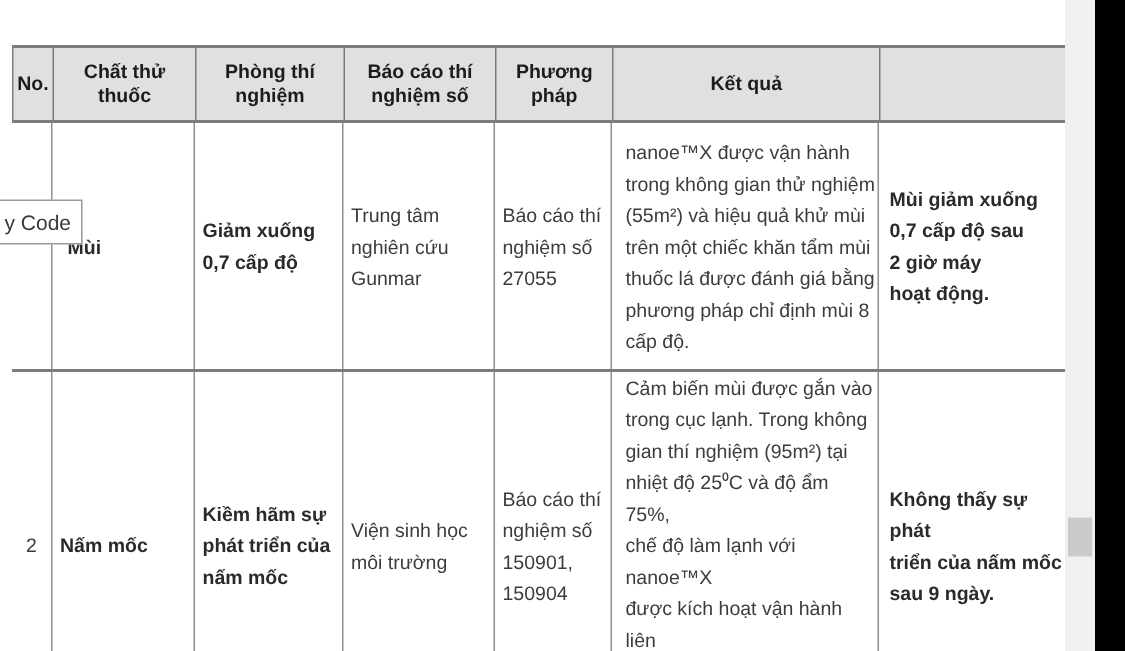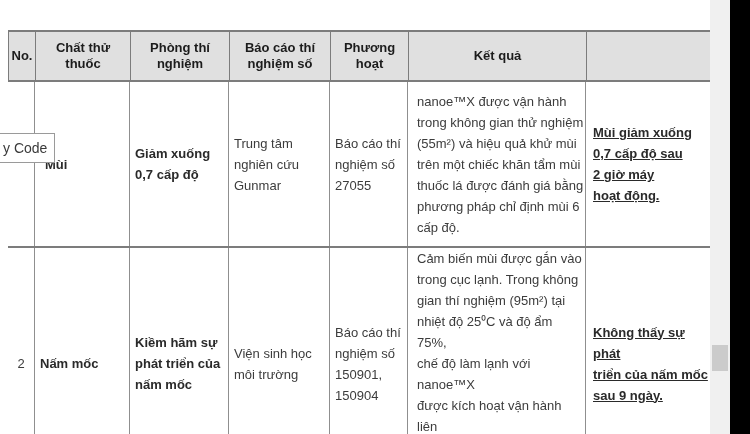--- a/index.html
+++ b/index.html
@@ -32,21 +32,21 @@
   }
   .row-1 { height:166px; border-bottom:2px solid var(--header-border,#7c7c7c); }
   .row-2 { height:207px; }
   .cell {
     border-right:1px solid var(--cell-border,#8f8f8f);
     font-size:13px; line-height:21px; color:var(--text,#3c3c3c);
     white-space:pre-line; display:flex; flex-direction:column;
     justify-content:center; box-sizing:border-box; padding-left:5px;
     overflow:visible;
   }
-  .cell.last { border-right:none;text-decoration:underline; }
+  .cell.last { border-right:none; }
   .cell.no { padding-left:0; align-items:center; text-align:center; }
   .cell.bold { font-weight:bold; color:#2a2a2a; }
   .cell.method { padding-left:9px; }
   .cell.result { padding-left:7px; }
   .cell.substance-1 { padding-left:10px; }
   .scroll-track {
     position:absolute; left:710px; top:0; width:20px; height:434px;
     background:var(--scroll-track,#f0f0f0); z-index:1;
   }
   .scroll-thumb {
@@ -69,41 +69,41 @@
 
 <div class="table-wrap">
   <div class="header-row">
     <div class="header-cell">No.</div>
     <div class="header-cell">Chất thử
 thuốc</div>
     <div class="header-cell">Phòng thí
 nghiệm</div>
     <div class="header-cell">Báo cáo thí
 nghiệm số</div>
-    <div class="header-cell">Phương hoạt</div>
+    <div class="header-cell">Phương pháp</div>
     <div class="header-cell">Kết quả</div>
   </div>
 
   <div class="body-row row-1">
     <div class="cell no"></div>
     <div class="cell bold substance-1">Mùi</div>
     <div class="cell bold">Giảm xuống
 0,7 cấp độ</div>
     <div class="cell">Trung tâm
 nghiên cứu
 Gunmar</div>
     <div class="cell">Báo cáo thí
 nghiệm số
 27055</div>
     <div class="cell method">nanoe™X được vận hành
 trong không gian thử nghiệm
 (55m²) và hiệu quả khử mùi
 trên một chiếc khăn tẩm mùi
 thuốc lá được đánh giá bằng
-phương pháp chỉ định mùi 6
+phương pháp chỉ định mùi 8
 cấp độ.</div>
     <div class="cell bold result last">Mùi giảm xuống
 0,7 cấp độ sau
 2 giờ máy
 hoạt động.</div>
   </div>
 
   <div class="body-row row-2">
     <div class="cell no">2</div>
     <div class="cell bold">Nấm mốc</div>

